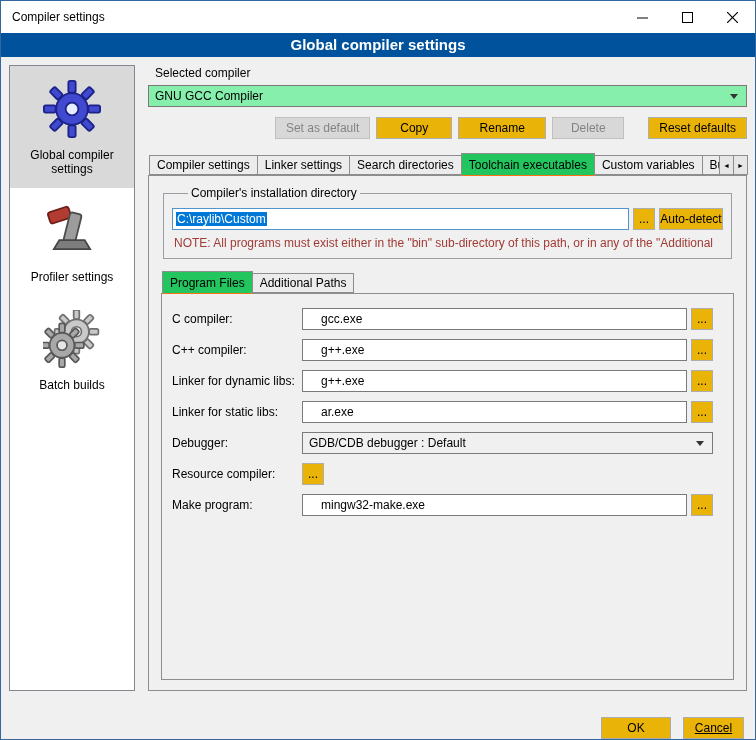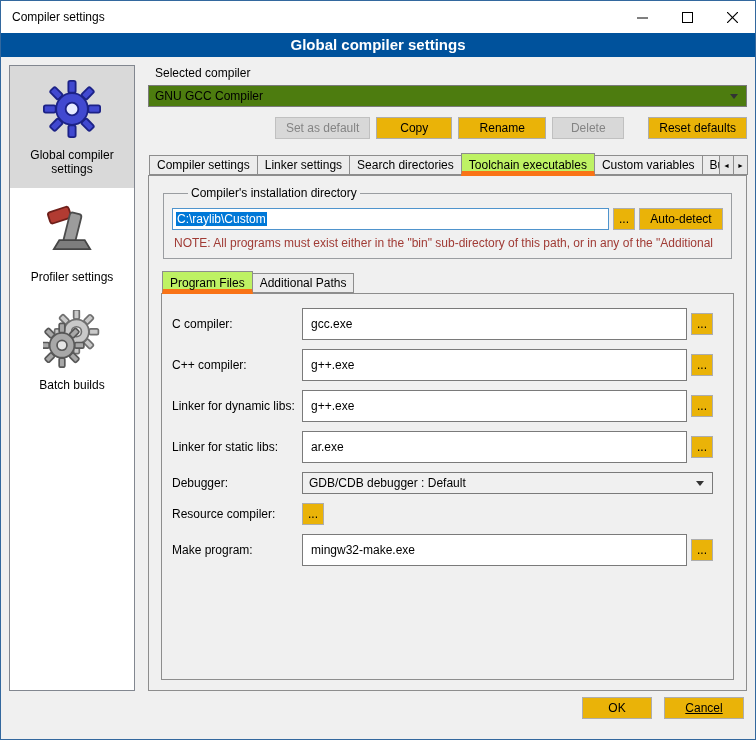--- a/index.html
+++ b/index.html
@@ -39,21 +39,21 @@
     display:flex; flex-direction:column; align-items:center;
     text-align:center; padding:10px 3px 12px 3px;
   }
   .side-item.selected { background:#d9d9d9; }
   .side-item svg { margin:4px 0 10px 0; }
   .side-item span { line-height:14px; }
   .content { flex:1; display:flex; flex-direction:column; min-width:0; }
   .lbl { margin:1px 0 5px 7px; }
   
   .combo {
-    position:relative; height:22px; border:1px solid #7a7a7a; background:#4d7c0f;
+    position:relative; height:22px; border:1px solid #7a7a7a; background:#86efac;
     display:flex; align-items:center; padding:0 24px 0 6px; cursor:default;
   }
   .combo.grey { background:#f0f0f0; }
   .combo .chev {
     position:absolute; right:8px; top:8px; width:0; height:0;
     border-left:4px solid transparent; border-right:4px solid transparent;
     border-top:5px solid #333;
   }
   
   .btn {
@@ -66,22 +66,22 @@
   .btn-row { display:flex; margin-top:10px; gap:6px; justify-content:flex-end; }
   .btn-row .reset { margin-left:18px; }
   
   .tabs { display:flex; align-items:flex-end; margin-top:14px; position:relative; z-index:2; padding-left:1px; }
   .tab {
     height:20px; line-height:19px; padding:0 7px;
     background:#ececec; border:1px solid #8d8d8d; margin-right:-1px;
     white-space:nowrap; cursor:default;
   }
   .tab.active {
-    height:23px; line-height:22px; background:#bef264;
-    margin-bottom:-1px; border-bottom:5px solid #f97316;
+    height:23px; line-height:22px; background:#22c55e;
+    margin-bottom:-1px; border-bottom:1px solid #f97316;
     position:relative; z-index:3;
   }
   .tab.trunc { flex:1; min-width:0; overflow:hidden; }
   .tab-arrow {
     width:15px; height:20px; border:1px solid #8d8d8d; background:#e6e6e6;
     display:flex; align-items:center; justify-content:center;
     font-size:7px; margin-right:-1px; flex-shrink:0; cursor:default;
   }
   .panel {
     border:1px solid #8d8d8d; flex:1; z-index:1;
@@ -89,43 +89,43 @@
   }
   
   fieldset.group { border:1px solid #9a9da1; margin:0 2px; padding:8px 8px 8px 8px; }
   fieldset.group legend { padding:0 3px; margin-left:16px; }
   .grow-row { display:flex; gap:4px; align-items:center; }
   .textbox {
     flex:1; height:22px; border:1px solid #4f94cd; background:#fff;
     display:flex; align-items:center; padding:0 3px; overflow:hidden;
   }
   .textbox .sel { background:#0078d7; color:#fff; padding:0 1px; white-space:nowrap; }
-  .autodetect { width:84px; padding:0; flex-shrink:0; }
+  .autodetect { width:64px; padding:0; flex-shrink:0; }
   .note { margin:6px 2px 0 2px; color:#a03b35; white-space:nowrap; overflow:hidden; }
   
   .subtabs { display:flex; align-items:flex-end; margin-top:12px; position:relative; z-index:2; padding-left:1px; }
   .subpanel {
     border:1px solid #8d8d8d; flex:1; z-index:1;
     padding:14px 20px 0 10px; min-height:0;
   }
   .frow { display:flex; align-items:center; margin-bottom:9px; }
   .flabel { width:130px; flex-shrink:0; }
   .fin {
-    flex:1; height:32px; border:1px solid #7a7a7a; background:#fff;
+    flex:1; height:22px; border:1px solid #7a7a7a; background:#fff;
     font-family:"Liberation Sans", sans-serif; font-size:12px;
-    padding:0 8px; margin-right:4px; min-width:0;
+    padding:0 18px; margin-right:4px; min-width:0;
   }
   .combo.fill { flex:1; }
   
   .footer {
     height:48px; flex-shrink:0; display:flex; justify-content:flex-end;
-    align-items:flex-start; gap:12px; padding:6px 11px 0 0;
+    align-items:flex-end; gap:12px; padding:6px 11px 0 0;
   }
   .footer .btn.ok { width:70px; }
-  .footer .btn.cancel { width:80px;text-decoration:underline; }
+  .footer .btn.cancel { width:61px;text-decoration:underline; }
 </style>
 </head>
 <body>
 
 <svg width="0" height="0" style="position:absolute" aria-hidden="true">
   <defs>
     <g id="gear-shape">
       <rect x="28" y="1" width="8" height="13" rx="2"></rect>
       <rect x="28" y="1" width="8" height="13" rx="2" transform="rotate(45 32 32)"></rect>
       <rect x="28" y="1" width="8" height="13" rx="2" transform="rotate(90 32 32)"></rect>

